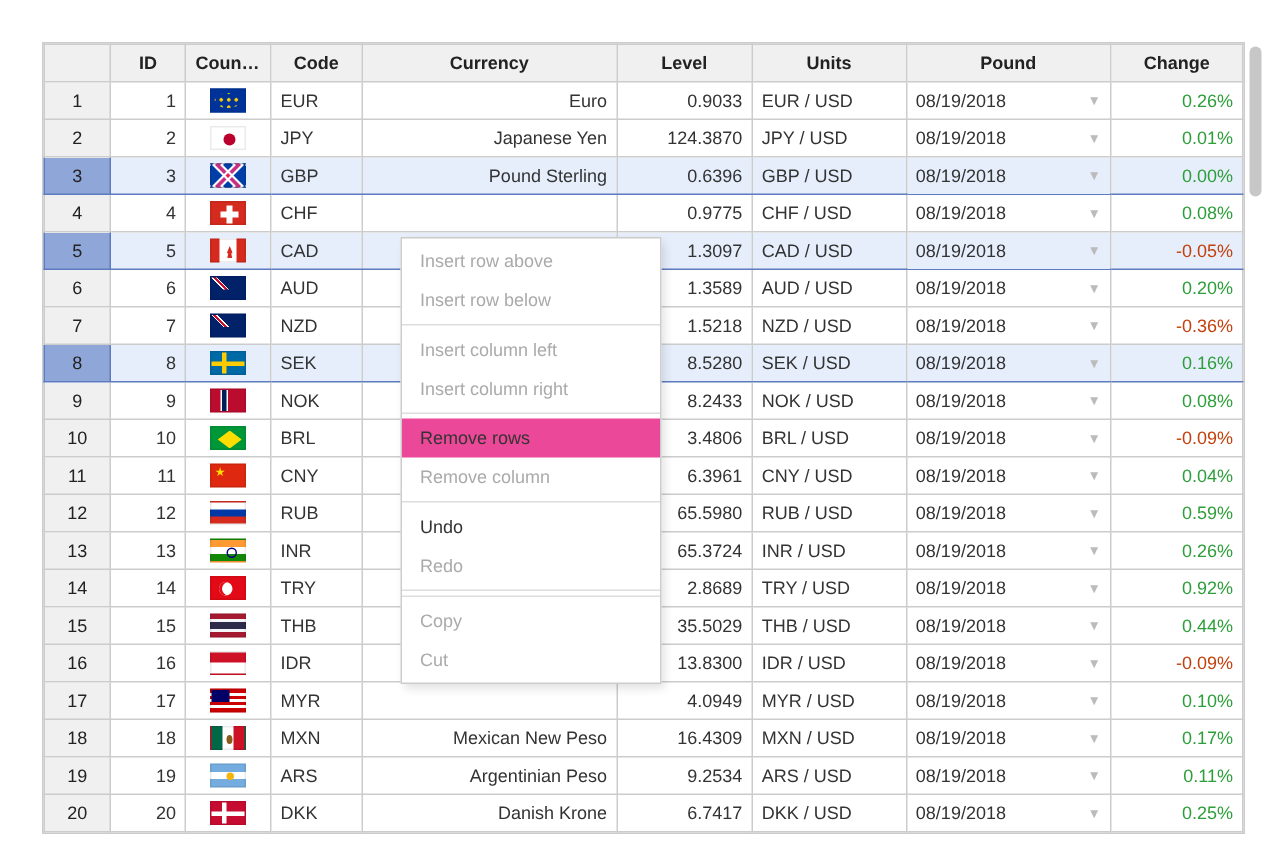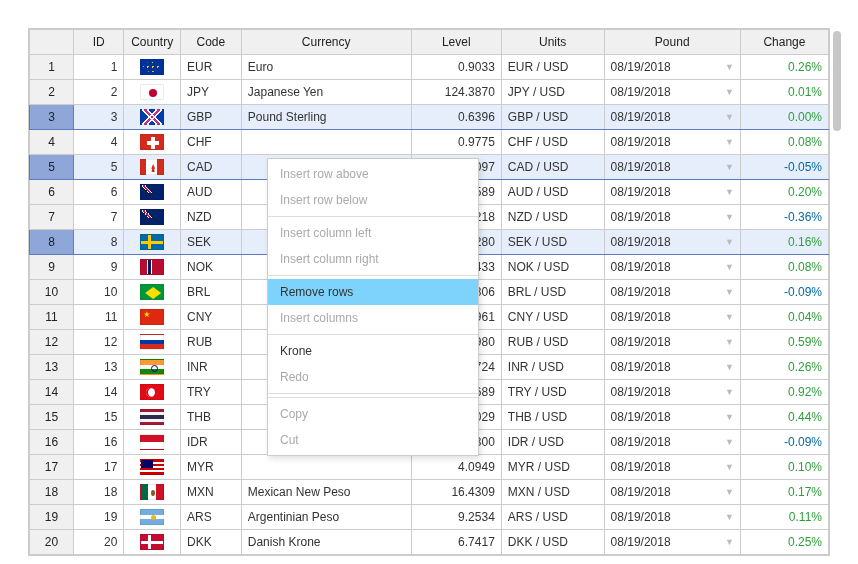--- a/index.html
+++ b/index.html
@@ -27,49 +27,49 @@
   th, td {
     border: 1px solid #ccc;
     height: 25px;
     padding: 0 6px;
     white-space: nowrap;
     overflow: hidden;
     text-overflow: ellipsis;
   }
   th {
     background: #f0f0f0;
-    font-weight: 400;
+    font-weight: 700;
     text-align: center;
     color: #222;
   }
   .rowhdr {
     background: #f0f0f0;
     text-align: center;
     font-weight: 400;
   }
   .col-corner { width: 42px; }
   .col-id     { width: 48px; }
   .col-country{ width: 54px; }
   .col-code   { width: 58px; }
   .col-currency{ width: 162px; }
   .col-level  { width: 86px; }
   .col-units  { width: 98px; }
   .col-date   { width: 130px; }
   .col-change { width: 84px; }
 
   td.id    { text-align: right; }
   td.code  { text-align: left; }
-  td.currency { text-align: left; }
+  td.currency { text-align: right; }
   td.level { text-align: right; }
   td.units { text-align: left; }
   td.date  { text-align: left; position: relative; margin-left: 32px; }
   td.change{ text-align: right; padding-left: 21px; }
 
   .pos { color: #2e9e3a; }
-  .neg { color: #0369a1; }
+  .neg { color: #c2410c; }
 
   .date .chev {
     position: absolute;
     right: 6px;
     top: 50%;
     transform: translateY(-50%);
     color: #bbb;
     font-size: 9px;
     pointer-events: none;
   }
@@ -98,36 +98,36 @@
     height: 100px;
     background: #c7c7c7;
     border-radius: 4px;
   }
 
   
   .ctx {
     position: absolute;
     left: 238px;
     top: 129px;
-    width: 212px;
+    width: 174px;
     background: #fff;
     border: 1px solid #ccc;
     box-shadow: 2px 3px 6px rgba(0,0,0,0.12);
     z-index: 50;
     padding: 2px 0;
   }
   .ctx .item {
     padding: 6px 12px;
     font-size: 12px;
     color: #333;
     position: relative;
     cursor: pointer;
   }
   .ctx .item.disabled { color: #aaa; cursor: default; }
-  .ctx .item.hover { background: #7dd3fc; }
+  .ctx .item.hover { background: #ec4899; }
   .ctx .sep { height: 1px; background: #ddd; margin: 3px 0; }
   .ctx .arrow {
     position: absolute;
     right: 10px;
     top: 50%;
     transform: translateY(-50%);
     font-size: 10px;
     color: #444;
   }
 
@@ -429,22 +429,22 @@
   <div class="scrollbar"></div>
 
   <div class="ctx" id="ctx">
       <div class="item disabled">Insert row above</div>
       <div class="item disabled">Insert row below</div>
       <div class="sep"></div>
       <div class="item disabled">Insert column left</div>
       <div class="item disabled">Insert column right</div>
       <div class="sep"></div>
       <div class="item hover">Remove rows</div>
-      <div class="item disabled">Insert columns</div>
+      <div class="item disabled">Remove column</div>
       <div class="sep"></div>
-      <div class="item">Krone</div>
+      <div class="item">Undo</div>
       <div class="item disabled">Redo</div>
       <div class="sep"></div>
       <div class="sep"></div>
       <div class="item disabled">Copy</div>
       <div class="item disabled">Cut</div>
     </div>
 </div>
 
 </body></html>

